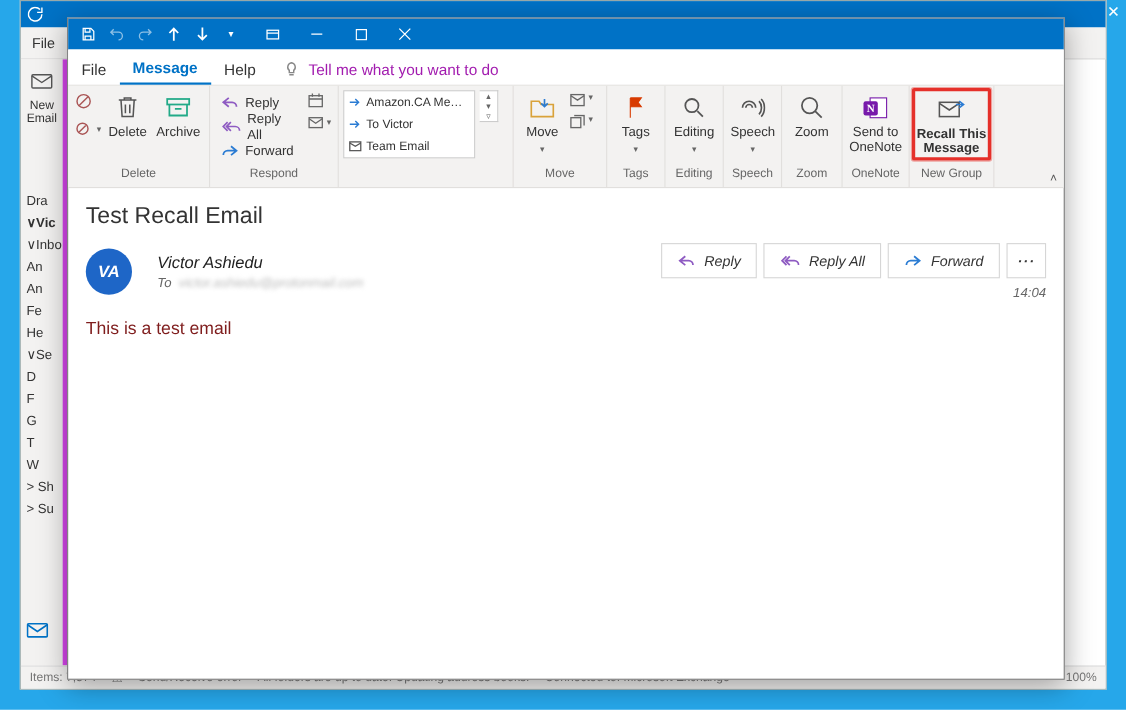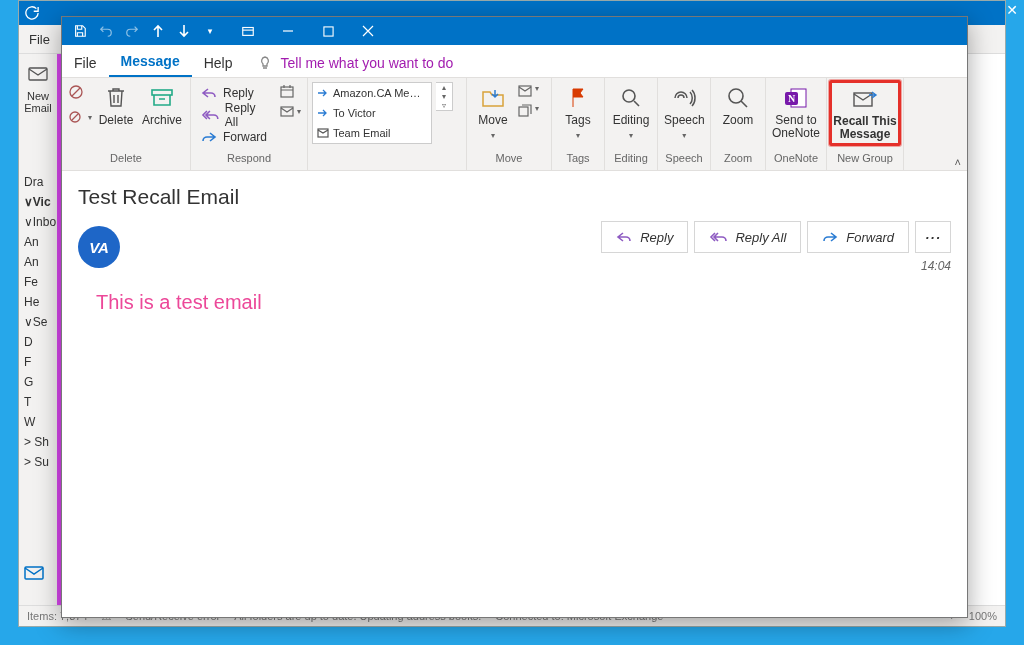--- a/index.html
+++ b/index.html
@@ -50,21 +50,21 @@
   .subject{font-size:21px;color:#333;font-weight:400;margin-bottom:12px;}
   .hdr{display:flex;align-items:center;gap:23px;font-style:italic;}
   .avatar{width:42px;height:42px;border-radius:50%;background:#1e66c7;color:#fff;display:flex;align-items:center;justify-content:center;font-size:15px;font-weight:600;}
   .from{font-size:15px;color:#222;}
   .to{font-size:12px;color:#666;margin-top:2px;}
   .to .blur{color:#bbb;filter:blur(2px);}
   .actions{margin-left:auto;display:flex;gap:6px;align-items:center;}
   .abtn{border:1px solid #d6d6d6;background:#fff;height:30px;padding:0 14px;display:flex;align-items:center;gap:8px;font-size:13px;color:#333;cursor:pointer;}
   .abtn.more{width:34px;padding:0;justify-content:center;font-weight:bold;letter-spacing:1px;}
   .time{text-align:right;font-size:12px;color:#666;margin-top:6px;}
-  .bodytext{font-size:20px;color:#ec4899;margin-top:18px;margin-left:18px;}
+  .bodytext{font-size:16px;color:#7f1d1d;margin-top:18px;}
   .collapse{position:absolute;right:6px;bottom:2px;font-size:11px;color:#555;}
 </style>
 </head>
 <body>
 
 <div class="bg-outlook">
   <div class="bg-titlebar">
     <div class="ic">
         <svg width="14" height="14" viewBox="0 0 16 16" stroke="#fff" fill="none" stroke-width="1.5">
           <path d="M13 3a7 7 0 1 0 2 5"></path>
@@ -425,20 +425,24 @@
       <div class="glabel">New Group</div>
     </div>
 
     <span class="collapse">˄</span>
   </div>
 
   <div class="msgbody">
     <div class="subject">Test Recall Email</div>
     <div class="hdr">
       <div class="avatar">VA</div>
+      <div>
+        <div class="from">Victor Ashiedu</div>
+        <div class="to"><span>To</span>&nbsp;&nbsp;<span class="blur">victor.ashiedu@protonmail.com</span></div>
+      </div>
       <div class="actions">
         <div>
           <div style="display:flex;gap:6px;">
             <div class="abtn">
                 <svg width="16" height="14" viewBox="0 0 16 14" fill="none" stroke="#8e5bc2" stroke-width="1.6">
                   <path d="M7 3L2 7l5 4M2 7h8a4 4 0 0 1 4 4"></path>
                 </svg>
                 <span>Reply</span>
               </div>
             <div class="abtn">

